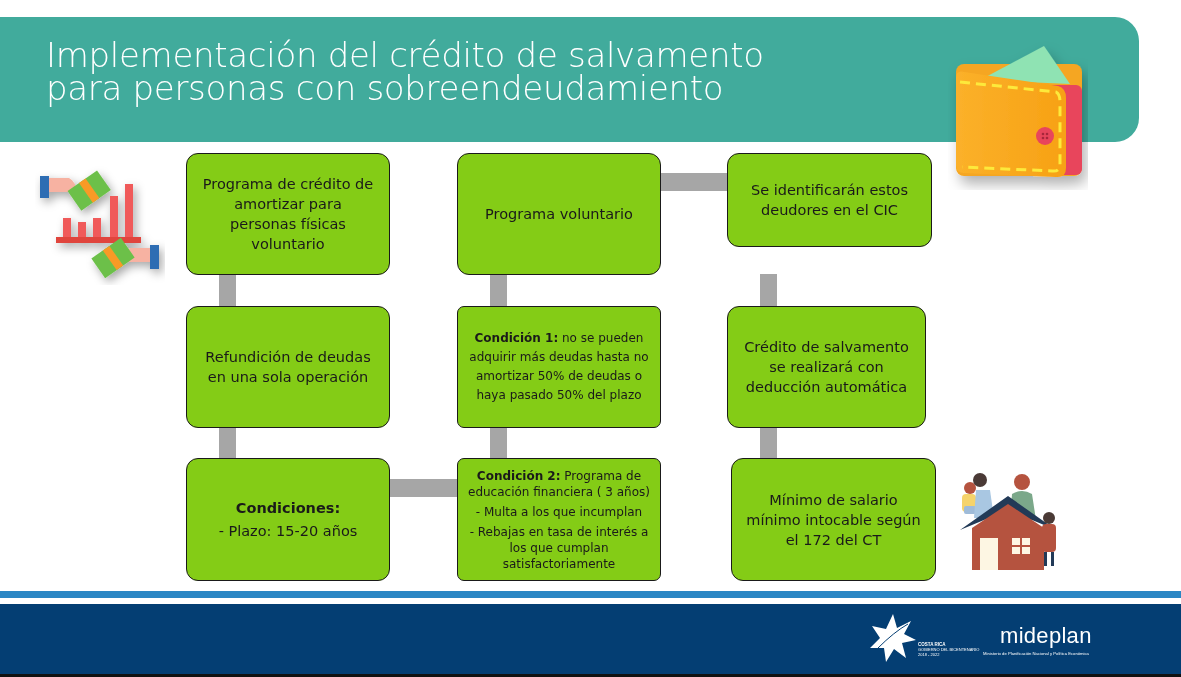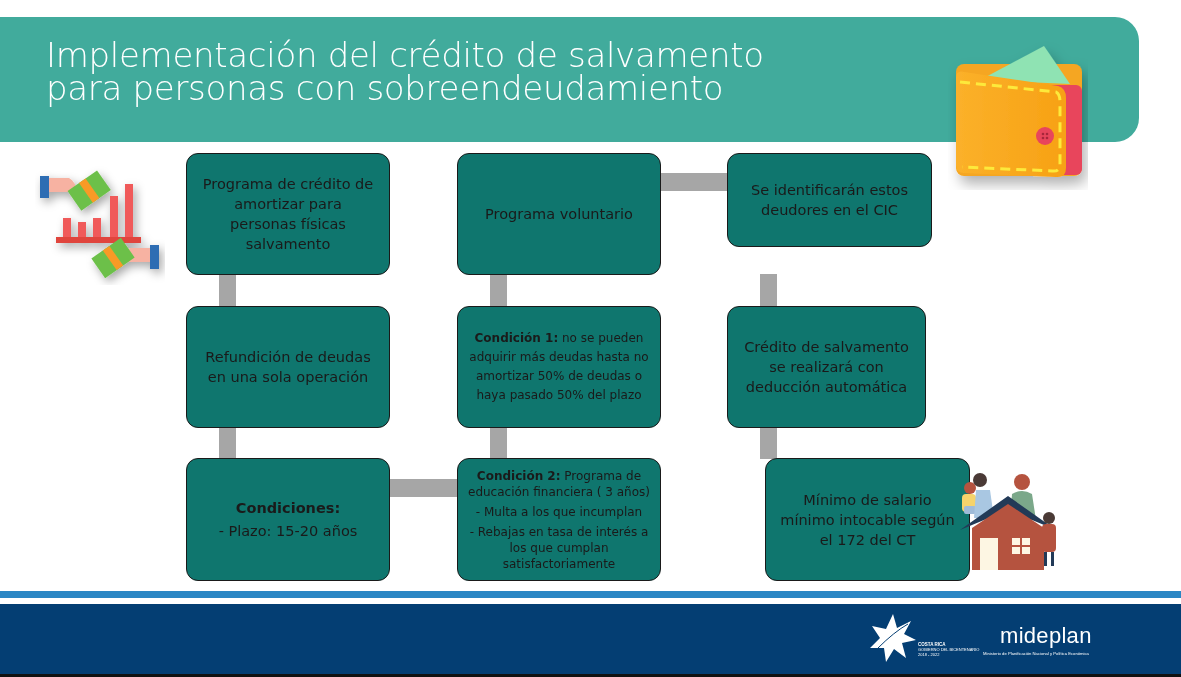--- a/index.html
+++ b/index.html
@@ -13,28 +13,28 @@
     background: #41ab9c; border-radius: 0 24px 24px 0;
   }
   .title {
     position: absolute; left: 46px; top: 39px; width: 900px;
     color: #ffffff; font-family: "DejaVu Sans", sans-serif; font-weight: 200;
     font-size: 34px; line-height: 33px; letter-spacing: -0.3px;
   }
   .title span { display: block; }
 
   .box {
-    position: absolute; box-sizing: border-box; background: #0f766e;
+    position: absolute; box-sizing: border-box; background: #84cc16;
     border: 1.5px solid #1a1a1a; border-radius: 12px;
     display: flex; flex-direction: column; align-items: center; justify-content: center;
     text-align: center; color: #1a1a1a;
     font-family: "DejaVu Sans", sans-serif; font-size: 14.5px; line-height: 20px;
     padding: 6px 10px;
   }
-  .box.small { font-size: 12px; line-height: 17px; }
+  .box.small { font-size: 12px; line-height: 17px; border-radius: 7px; }
   .box .line { display: block; }
   .box b { font-weight: bold; }
 
   .conn { position: absolute; background: #a6a6a6; }
 
   .footer-stripe { position: absolute; left: 0; top: 591px; width: 1181px; height: 7px; background: #2a86c4; }
   .footer { position: absolute; left: 0; top: 604px; width: 1181px; height: 70px; background: #043e73; }
   .footer-bottom { position: absolute; left: 0; top: 674px; width: 1181px; height: 3px; background: #111; }
 
   .cr-text { position: absolute; left: 918px; top: 642px; color: #fff; font-size: 4px; line-height: 5px; }
@@ -111,21 +111,21 @@
 <div class="conn" style="left:490px;top:427px;width:17px;height:32px"></div>
 <div class="conn" style="left:490px;top:274px;width:17px;height:33px"></div>
 <div class="conn" style="left:660px;top:173px;width:69px;height:18px"></div>
 <div class="conn" style="left:760px;top:274px;width:17px;height:33px"></div>
 <div class="conn" style="left:760px;top:427px;width:17px;height:32px"></div>
 
 <div class="box" style="left:186px;top:153px;width:204px;height:122px">
   <span class="line">Programa de crédito de</span>
   <span class="line">amortizar para</span>
   <span class="line">personas físicas</span>
-  <span class="line">salvamento</span>
+  <span class="line">voluntario</span>
 </div>
 <div class="box" style="left:186px;top:306px;width:204px;height:122px">
   <span class="line">Refundición de deudas</span>
   <span class="line">en una sola operación</span>
 </div>
 <div class="box" style="left:186px;top:458px;width:204px;height:123px;line-height:23px">
   <b class="line">Condiciones:</b>
   <span class="line">- Plazo: 15-20 años</span>
 </div>
 
@@ -149,21 +149,21 @@
 
 <div class="box" style="left:727px;top:153px;width:205px;height:94px">
   <span class="line">Se identificarán estos</span>
   <span class="line">deudores en el CIC</span>
 </div>
 <div class="box" style="left:727px;top:306px;width:199px;height:122px">
   <span class="line">Crédito de salvamento</span>
   <span class="line">se realizará con</span>
   <span class="line">deducción automática</span>
 </div>
-<div class="box" style="left:765px;top:458px;width:205px;height:123px">
+<div class="box" style="left:731px;top:458px;width:205px;height:123px">
   <span class="line">Mínimo de salario</span>
   <span class="line">mínimo intocable según</span>
   <span class="line">el 172 del CT</span>
 </div>
 
 <svg style="position:absolute;left:950px;top:470px" width="115" height="105" viewBox="0 0 115 105">
   <circle cx="20" cy="18" r="6" fill="#b5533f"></circle>
   <rect x="12" y="24" width="14" height="18" rx="4" fill="#f5d36b"></rect>
   <rect x="14" y="36" width="12" height="8" rx="2" fill="#9fbbd8"></rect>
   <circle cx="30" cy="10" r="7" fill="#4a3a36"></circle>

